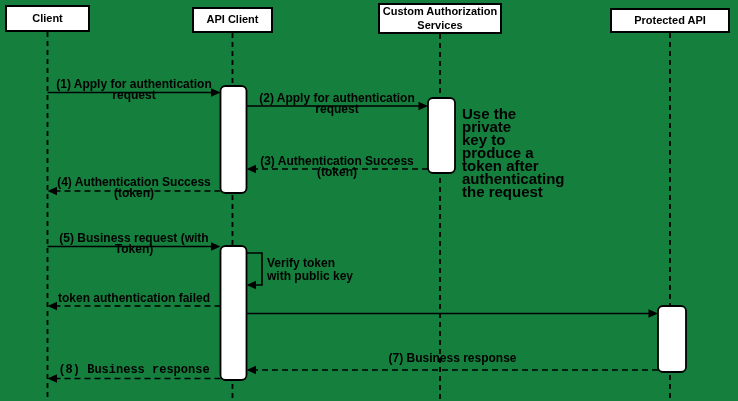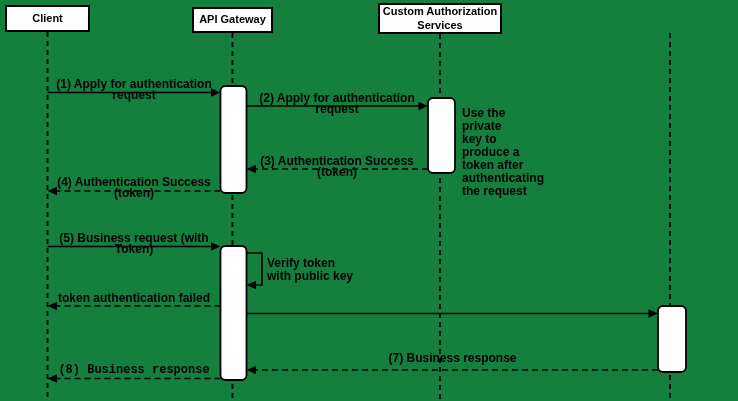--- a/index.html
+++ b/index.html
@@ -24,21 +24,21 @@
   .mlabel{
     position:absolute;
     font-weight:bold;font-size:12px;line-height:11px;color:#000000;
     text-align:center;
     white-space:pre-line;
     z-index:4;
   }
   .mlabel.left{text-align:left;line-height:12.5px;}
   .note{
     position:absolute;
-    font-weight:bold;font-size:12px;line-height:13px;color:#000000;
+    font-weight:bold;font-size:15px;line-height:13px;color:#000000;
     text-align:left;white-space:pre-line;
     z-index:4;
   }
 </style>
 </head>
 <body>
 
 <div class="canvas">
 
   <svg class="layer" width="738" height="401" viewBox="0 0 738 401">
@@ -109,24 +109,27 @@
     <g>
       <line x1="220.5" y1="378.5" x2="56" y2="378.5" stroke="#000" stroke-width="1.6" stroke-dasharray="6,4"></line>
       <polygon points="47.5,378.5 57,374.3 57,382.7" fill="#000"></polygon>
     </g>
   </svg>
 
   <div class="pbox" style="left:5px;top:5px;width:85px;height:27px;">
     <span>Client</span>
   </div>
   <div class="pbox" style="left:192px;top:7px;width:81px;height:26px;">
-    <span>API Gateway</span>
+    <span>API Client</span>
   </div>
   <div class="pbox" style="left:378px;top:3px;width:124px;height:31px;">
     <span>Custom Authorization Services</span>
+  </div>
+  <div class="pbox" style="left:610px;top:8px;width:120px;height:25px;">
+    <span>Protected API</span>
   </div>
 
   <div class="mlabel" style="left:47px;top:79px;width:174px;">(1) Apply for authentication request</div>
   <div class="mlabel" style="left:246px;top:92.5px;width:182px;">(2) Apply for authentication request</div>
   <div class="mlabel" style="left:246px;top:155.5px;width:182px;">(3) Authentication Success (token)</div>
   <div class="mlabel" style="left:47px;top:177px;width:174px;">(4) Authentication Success (token)</div>
   <div class="mlabel" style="left:47px;top:233px;width:174px;">(5) Business request (with Token)</div>
   <div class="mlabel left" style="left:267px;top:257px;width:90px;">Verify token
 with public key</div>
   <div class="mlabel" style="left:47px;top:292.5px;width:174px;">token authentication failed</div>

